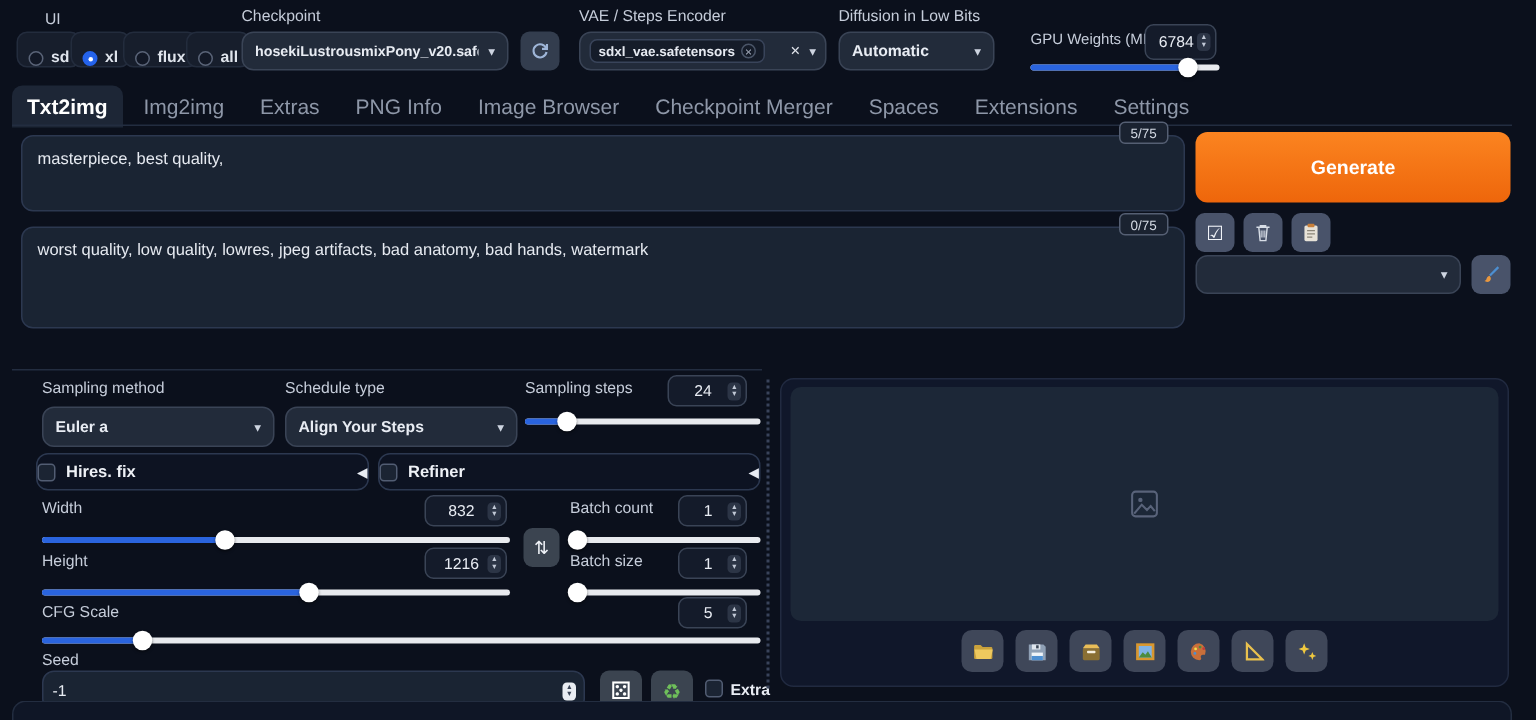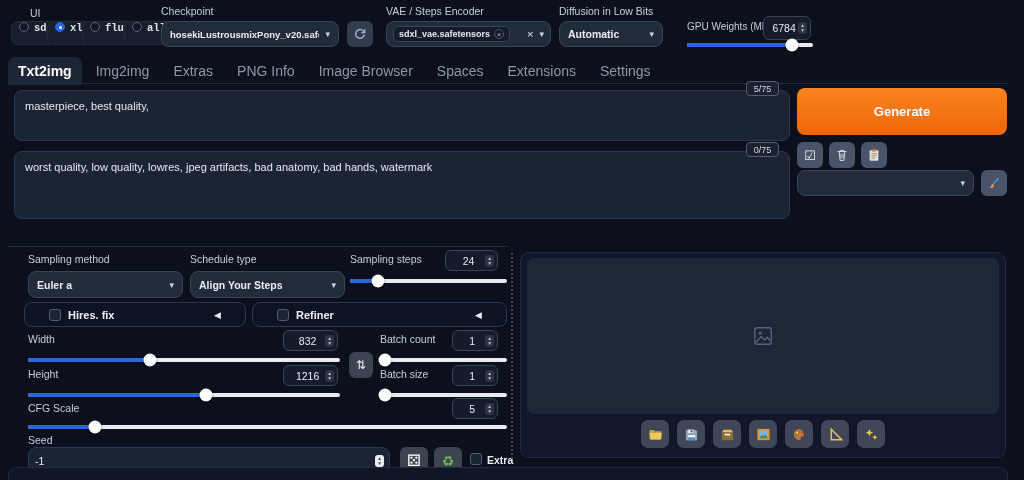--- a/index.html
+++ b/index.html
@@ -10,21 +10,21 @@
   }
   .lbl { position:absolute; font-size:10.5px; color:#c6cdda; white-space:nowrap; }
   .dd {
     position:absolute; background:#222b3a; border:1px solid #3a4456; border-radius:8px;
     display:flex; align-items:center; padding:0 8px; cursor:pointer;
   }
   .dd-val { font-size:10.5px; font-weight:bold; color:#e8ecf3; white-space:nowrap; overflow:hidden; flex:1; }
   .caret { font-size:9px; color:#cdd4e0; margin-left:6px; }
   .chip {
     position:absolute; height:24px; background:#171e2c; border:1px solid #232c3d; border-radius:7px;
-    display:flex; align-items:flex-start; padding:0 7px; gap:5px; cursor:pointer;font-family:Liberation Mono, monospace;
+    display:flex; align-items:flex-end; padding:0 7px; gap:5px; cursor:pointer;
   }
   .radio { width:10px; height:10px; border-radius:50%; border:1.5px solid #5a6478; background:#121826; }
   .radio.on { border-color:#2563eb; background:#2563eb; position:relative; }
   .radio.on::after { content:""; position:absolute; left:2.5px; top:2.5px; width:3px; height:3px; border-radius:50%; background:#fff; }
   .chip-lbl { font-size:10.5px; font-weight:bold; color:#dfe4ec; }
   .num {
     position:absolute; background:#141b2a; border:1px solid #3a4456; border-radius:6px;
     display:flex; align-items:center; padding:0 3px 0 6px;
   }
   .num input { flex:1; width:20px; background:transparent; border:none; outline:none; color:#e8ecf3;
@@ -49,21 +49,21 @@
   }
   .generate {
     position:absolute; background:linear-gradient(180deg,#fb8420,#ee660b); border:none; border-radius:8px;
     color:#fff; font-weight:bold; font-size:13px; font-family:"Liberation Sans",sans-serif; cursor:pointer;
   }
   .toolbtn {
     position:absolute; width:26px; height:26px; background:#49536a; border:none; border-radius:6px;
     display:flex; align-items:center; justify-content:center; cursor:pointer; color:#f0f3f8; font-size:13px;
   }
   .acc { position:absolute; height:25px; background:#0d1322; border:1px solid #2c3850; border-radius:8px;
-    display:flex; align-items:center; padding:0 24px; gap:7px; cursor:pointer; }
+    display:flex; align-items:center; padding:0 0; gap:7px; cursor:pointer; }
   .acc .tri { margin-left:auto; font-size:9px; color:#e8ecf3; }
   .acc-lbl { font-size:11px; font-weight:bold; color:#eef1f6; }
   .cbx { width:12px; height:12px; border:1px solid #525d73; border-radius:3px; background:#1b2433; flex:0 0 auto; }
   .pvbtn { width:28px; height:28px; background:#3f4759; border:none; border-radius:7px;
     display:flex; align-items:center; justify-content:center; cursor:pointer; }
   .hline { position:absolute; height:1px; background:#232d40; }
   svg { display:block; }
 </style>
 </head>
 <body>
@@ -130,20 +130,21 @@
     <div class="fill" style="width:83%"></div>
     <div class="knob" style="left:83%"></div>
   </div>
 
   <div style="position:absolute;left:8px;top:57px;display:flex;align-items:flex-end;gap:4px">
     <div class="tab active">Txt2img</div>
     <div class="tab">Img2img</div>
     <div class="tab">Extras</div>
     <div class="tab">PNG Info</div>
     <div class="tab">Image Browser</div>
+    <div class="tab">Checkpoint Merger</div>
     <div class="tab">Spaces</div>
     <div class="tab">Extensions</div>
     <div class="tab">Settings</div>
   </div>
   <div class="hline" style="left:8px;top:83px;width:1000px"></div>
 
   <div class="counter" style="left:746px;top:81px">5/75</div>
   <textarea class="prompt" style="left: 14px; top: 90px; width: 776px; height: 51px;" spellcheck="false">masterpiece, best quality,</textarea>
 
   <div class="counter" style="left:746px;top:142px">0/75</div>

